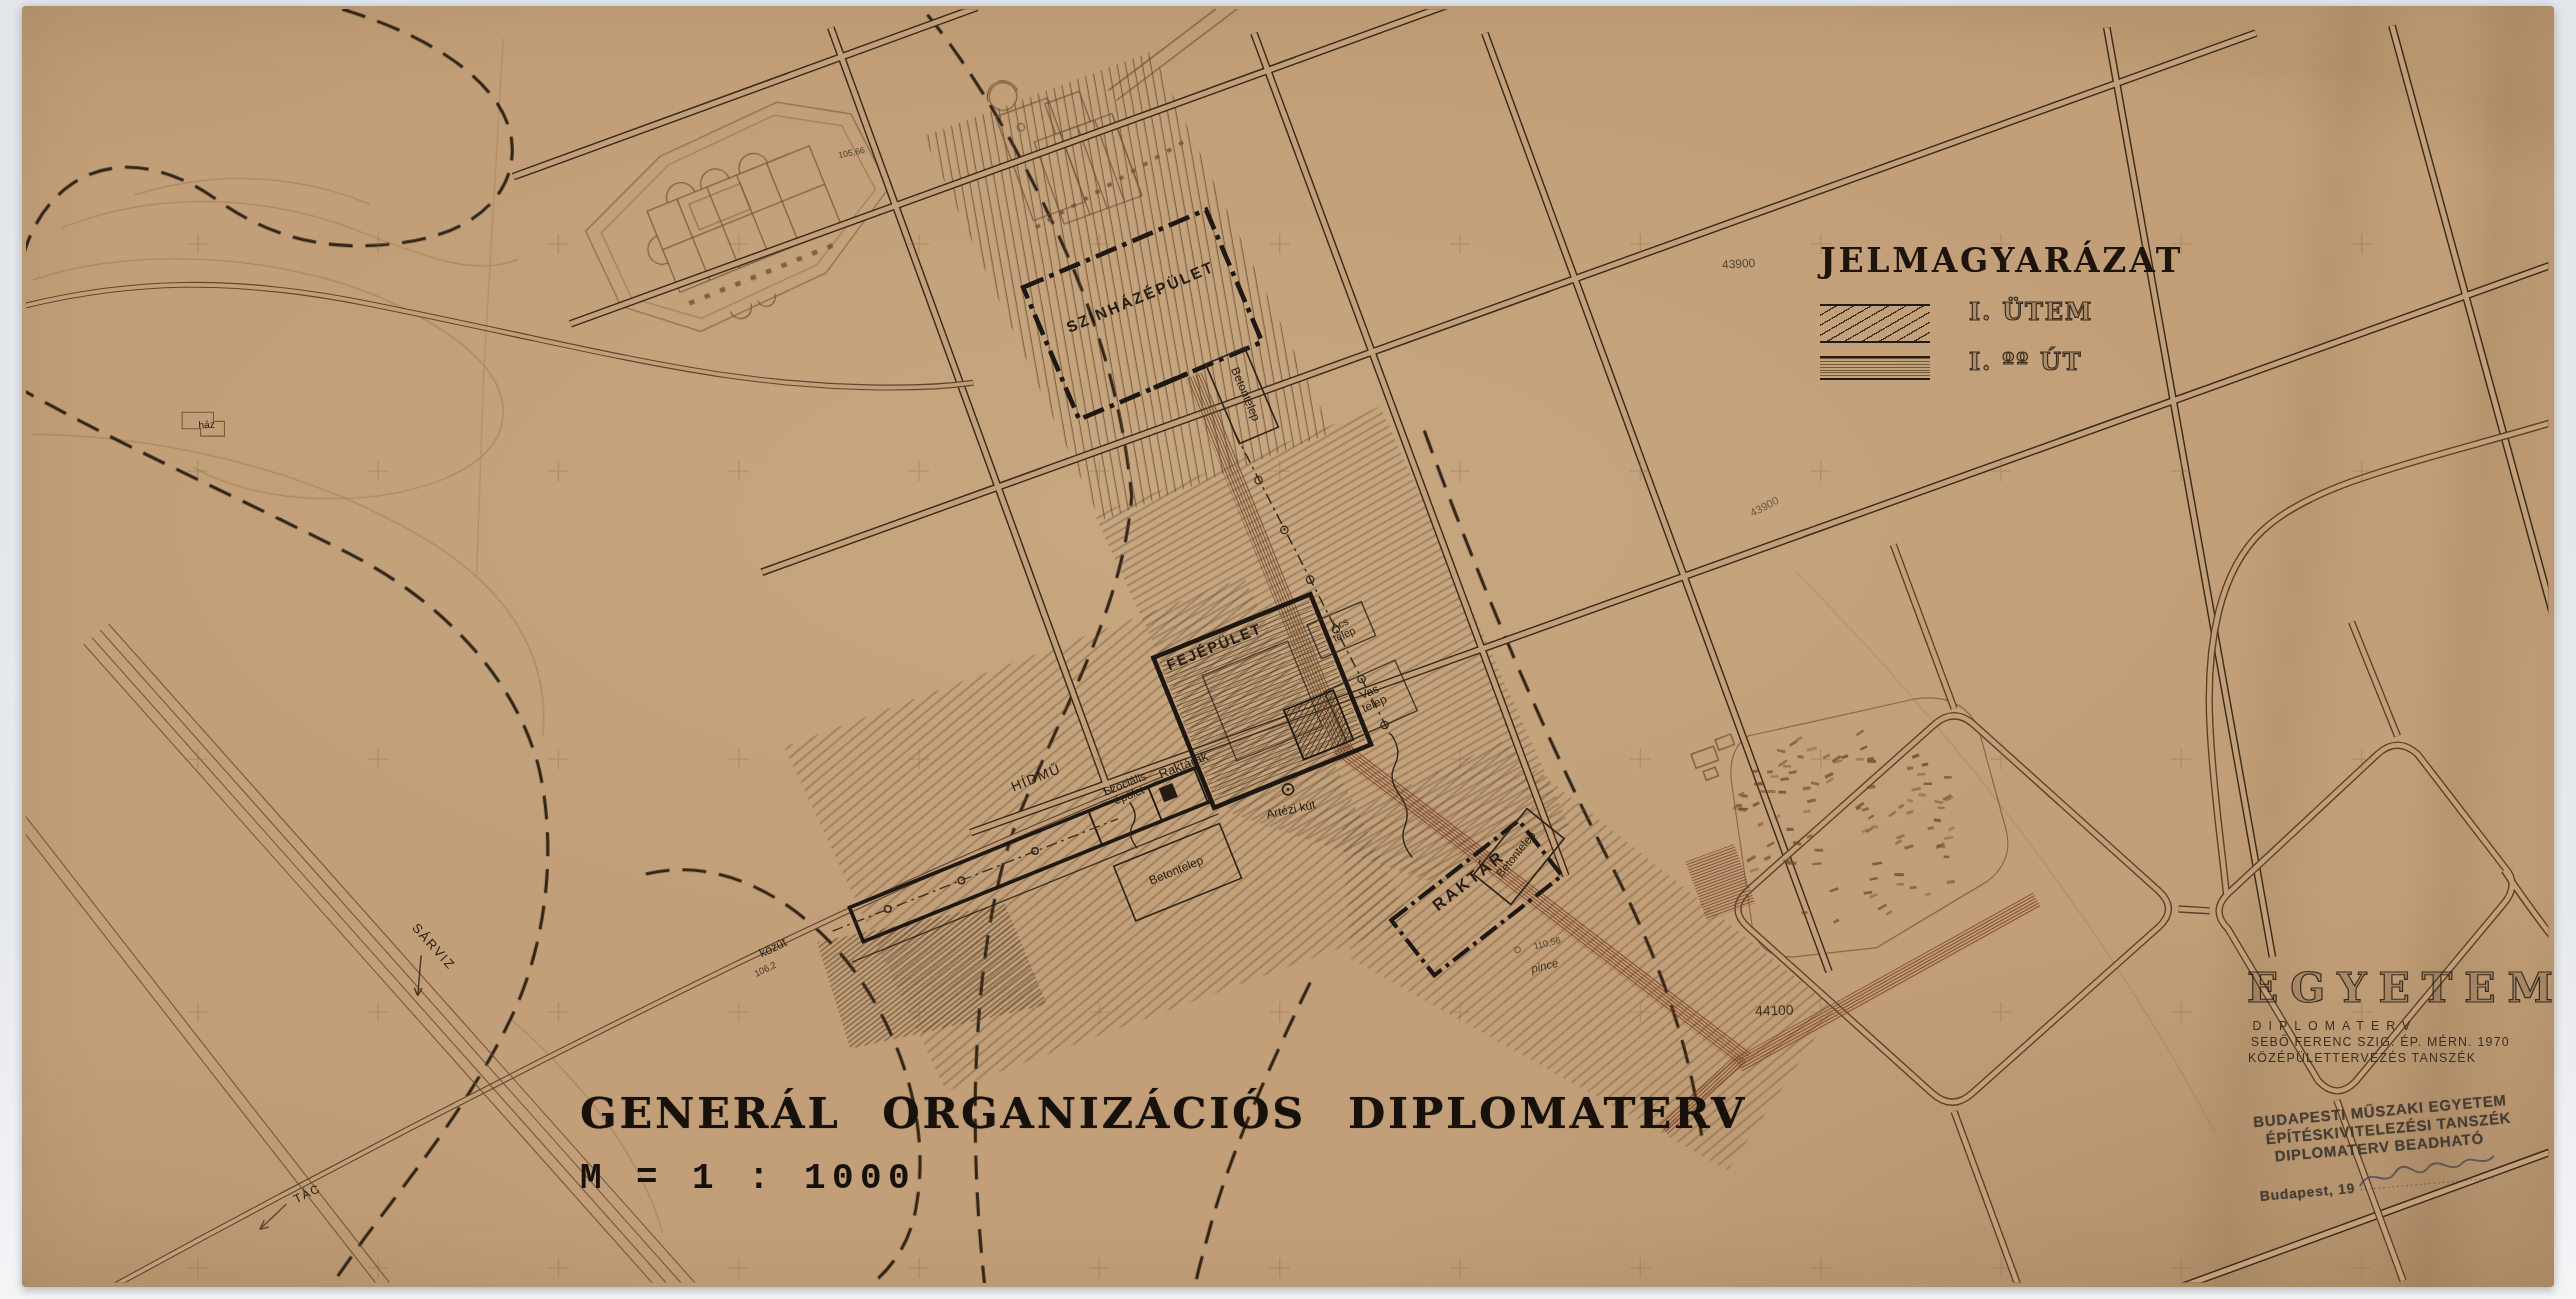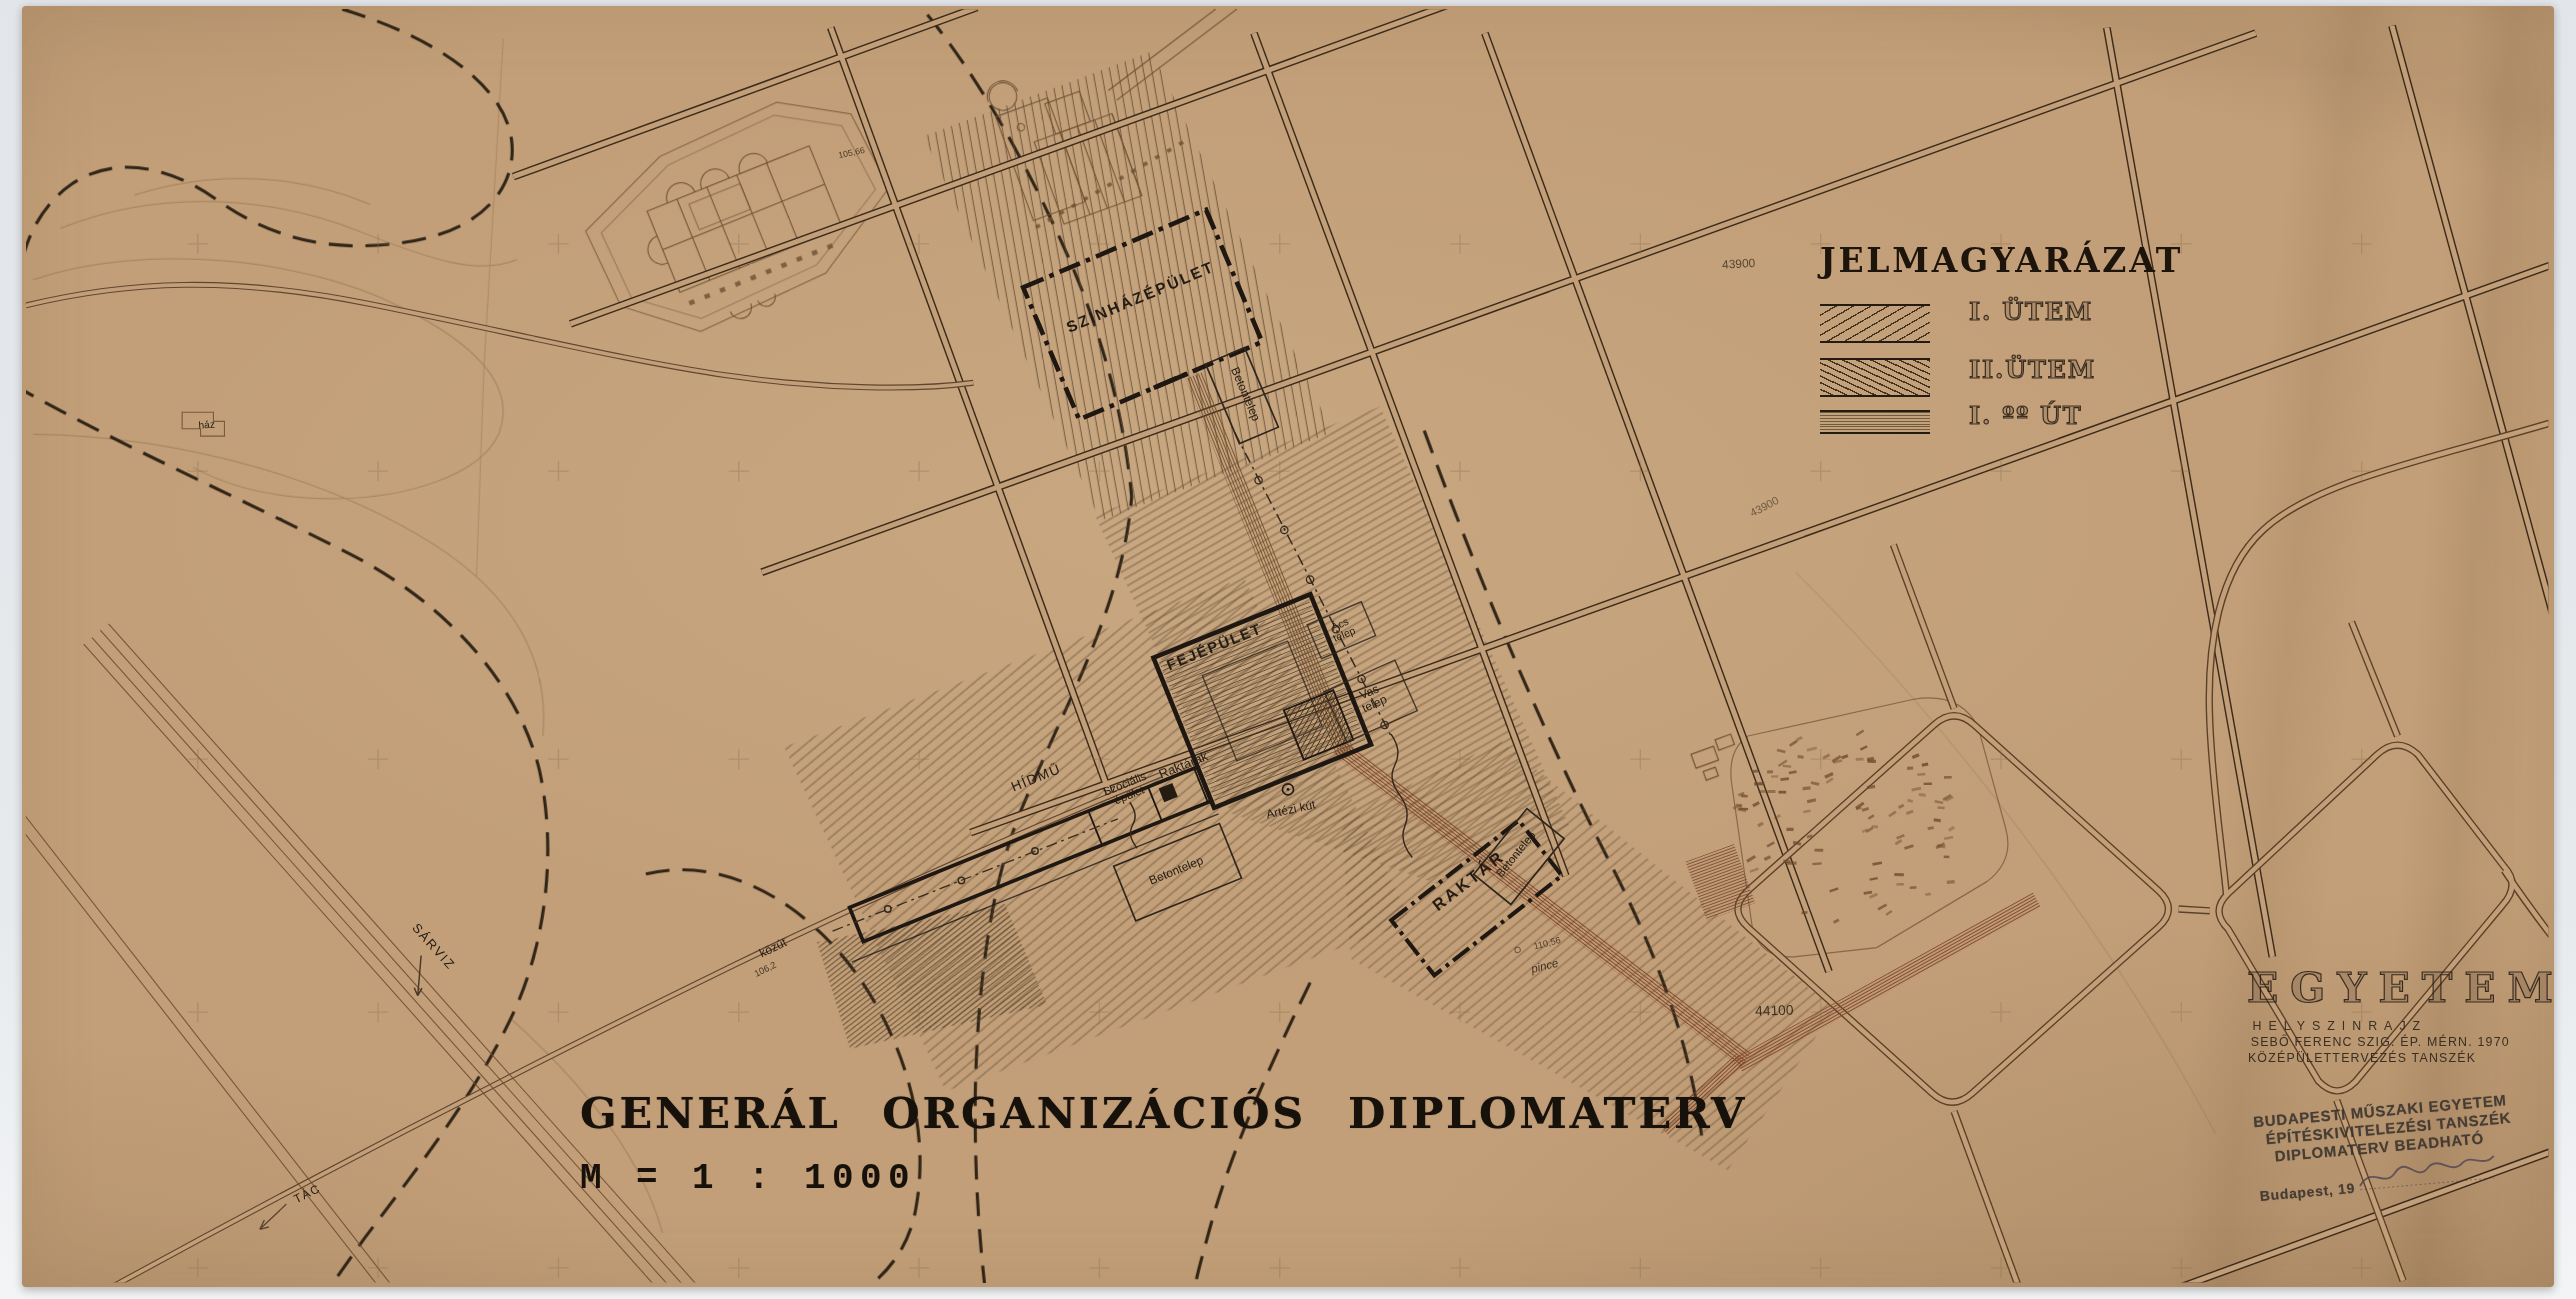--- a/index.html
+++ b/index.html
@@ -506,37 +506,33 @@
   </g>
 </svg>
 
 <div id="legend">
   <div class="lg-title stencil">JELMAGYARÁZAT</div>
   <div class="lg-row r1">
     <div class="sw sw-1"></div>
     <div class="lg-label hollow">I. ÜTEM</div>
   </div>
   <div class="lg-row">
-    <div class="sw sw-2"></div>
-    <div class="lg-label hollow">II.ÜTEM</div>
-  </div>
-  <div class="lg-row">
     <div class="sw sw-3"></div>
     <div class="lg-label hollow">I. ºº ÚT</div>
   </div>
 </div>
 
 <div id="title-block">
   <div class="t-main">GENERÁL ORGANIZÁCIÓS DIPLOMATERV</div>
   <div class="t-scale">M = 1 : 1000</div>
 </div>
 
 <div id="project-block">
   <div class="p-name hollow">EGYETEM</div>
-  <div class="p-line p-type">HELYSZINRAJZ</div>
+  <div class="p-line p-type">DIPLOMATERV</div>
   <div class="p-line p-author">SEBŐ FERENC SZIG. ÉP. MÉRN. 1970</div>
   <div class="p-line p-dept">KÖZÉPÜLETTERVEZÉS TANSZÉK</div>
 </div>
 
 <div id="stamp">
   <div class="s-line s1">BUDAPESTI MŰSZAKI EGYETEM</div>
   <div class="s-line s2">ÉPÍTÉSKIVITELEZÉSI TANSZÉK</div>
   <div class="s-line s3">DIPLOMATERV BEADHATÓ</div>
   <div class="s-line s4">
     <span>Budapest, 19</span>

